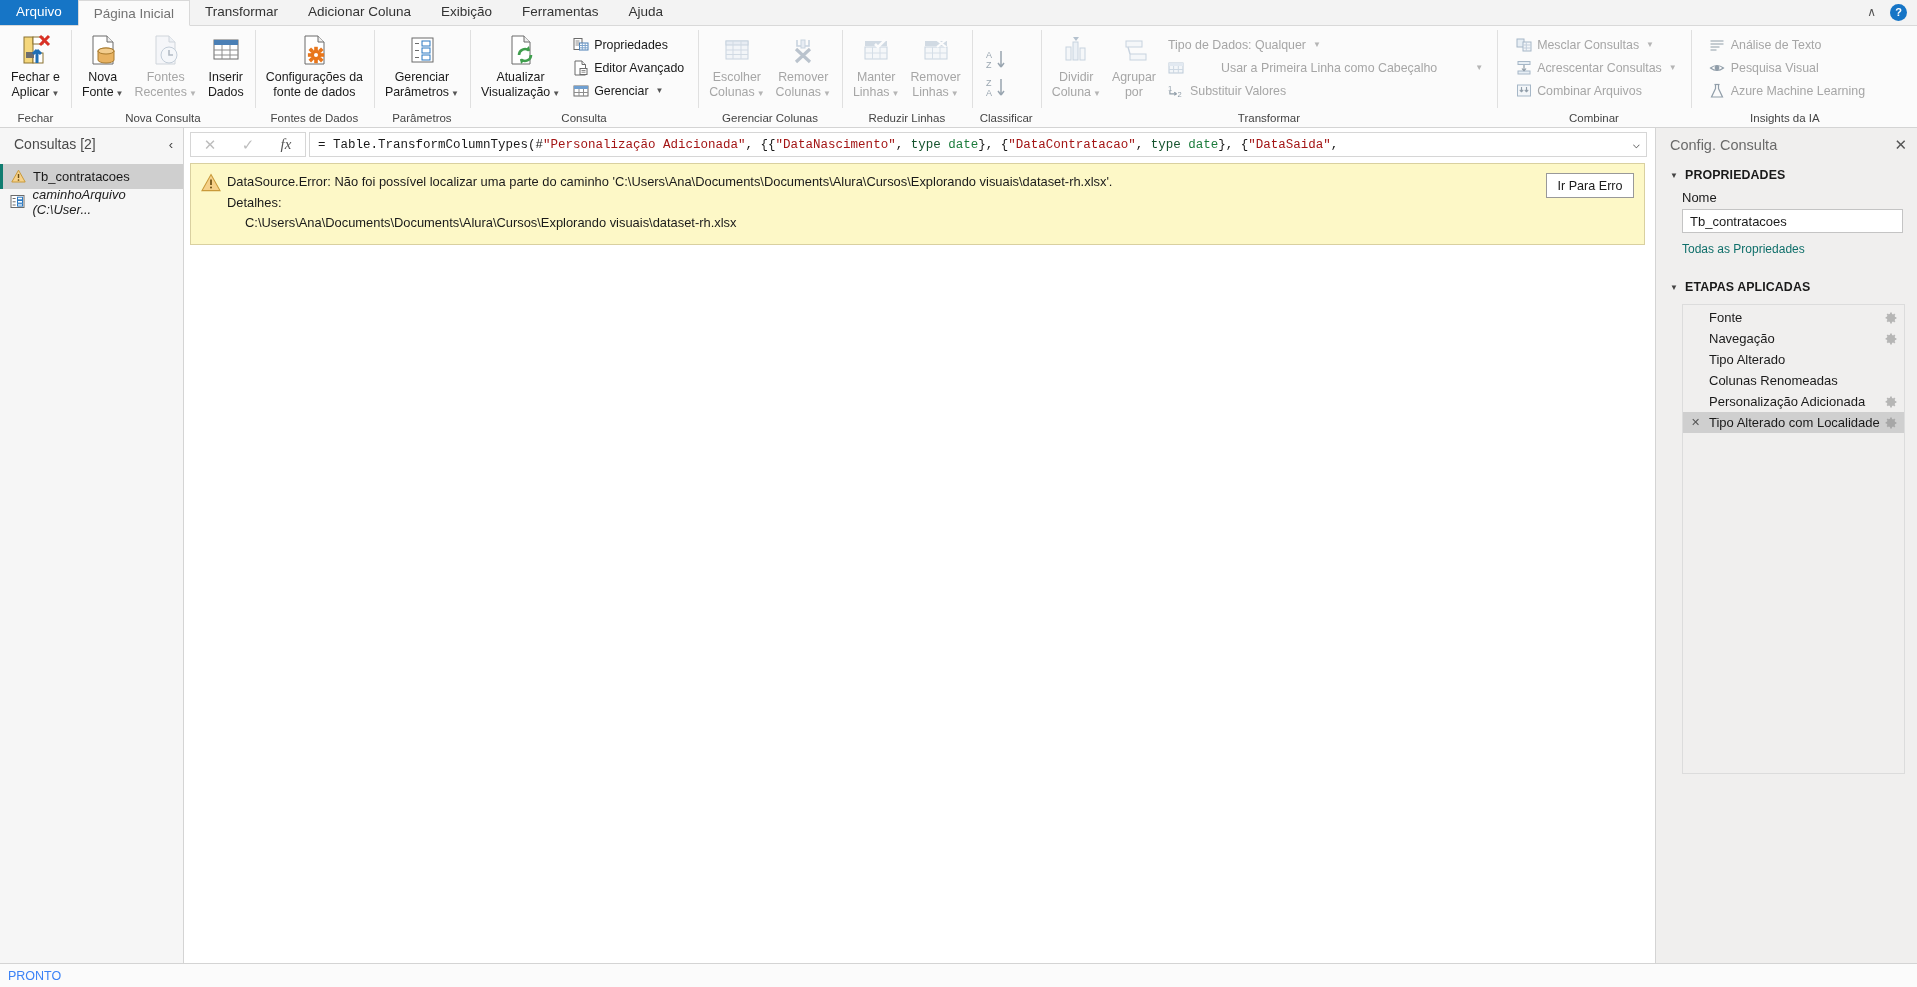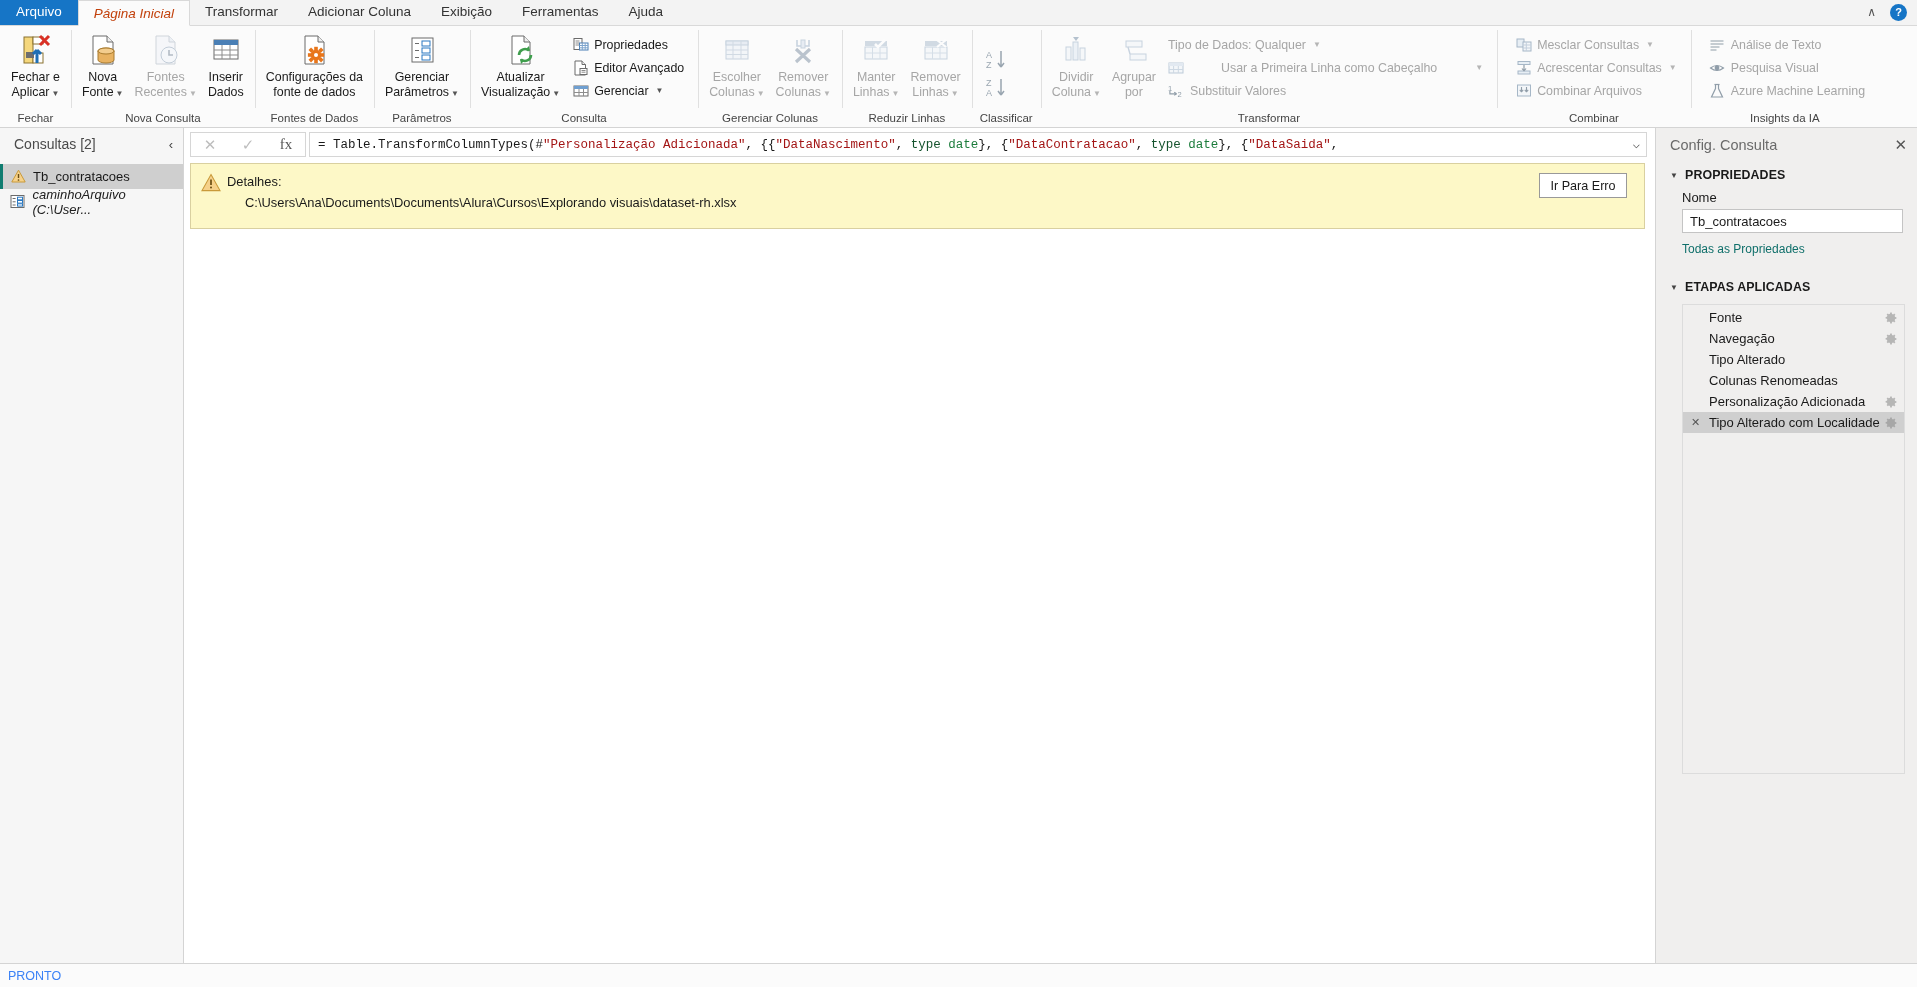--- a/index.html
+++ b/index.html
@@ -37,22 +37,21 @@
   .tab.file {
     background: #1675c6;
     color: #fff;
     padding: 0 16px;
   }
   .tab.active {
     background: #fbfbfb;
     border: 1px solid #d9d9d9;
     border-bottom: 1px solid #fbfbfb;
     margin-bottom: -1px;
-    color: #c2410c;
-    font-style: italic;
+    color: #737373;
   }
   .tabbar-right {
     margin-left: auto;
     display: flex;
     align-items: center;
     padding-right: 10px;
     gap: 14px;
     height: 26px;
   }
   .chev-up { color:#555; font-size: 12px; line-height:26px; }
@@ -170,21 +169,21 @@
     height: 33px; display: flex; align-items: center;
     padding: 4px 8px 4px 6px; gap: 0;
     background: #fff;
   }
   .fbtns {
     display: flex; align-items: center;
     border: 1px solid #d6d6d6; background: #fff;
     height: 25px;
   }
   .fbtn { width: 38px; height: 23px; display:flex; align-items:center; justify-content:center; font-size: 15px; color: #bdbdbd; cursor: default; }
-  .fbtn.fx { font-family: "Liberation Serif", serif; color: #555; font-size: 15px; }
+  .fbtn.fx { font-style: italic; font-family: "Liberation Serif", serif; color: #555; font-size: 15px; }
   .fmlbox {
     flex: 1; height: 25px; margin-left: 3px;
     border: 1px solid #d6d6d6; background: #fff;
     display: flex; align-items: center;
     padding: 0 6px 0 8px; overflow: hidden;
     font-family: "Liberation Mono", monospace;
     font-size: 12.5px;
     white-space: nowrap;
   }
   .fmlbox .code { flex: 1; overflow: hidden; }
@@ -200,21 +199,21 @@
     border: 1px solid #d9d0a0;
     min-height: 66px;
     display: flex;
     padding: 8px 8px 10px 10px;
     position: relative;
   }
   .errbox .warnico { width: 26px; flex: 0 0 26px; padding-top: 1px; }
   .errbox .errtext { flex: 1; font-size: 12.9px; line-height: 20.5px; color: #1a1a1a; }
   .errbox .errdetail-path { padding-left: 18px; }
   .gotoerr {
-    position: absolute; right: 17px; top: 9px;
+    position: absolute; right: 10px; top: 9px;
     height: 25px; min-width: 88px;
     border: 1px solid #999; background: #fff;
     font-size: 12.6px; color: #1a1a1a;
     display: flex; align-items: center; justify-content: center;
     padding: 0 10px; cursor: default;
   }
   .canvas { flex: 1; background: #fff; }
 
   
   .spane {
@@ -721,20 +720,21 @@
 
       <div class="errbox">
         <div class="warnico">
           <svg width="20" height="20" viewBox="0 0 20 20">
             <path d="M10 1.6 L19 17.6 H1 Z" fill="#f6d18a" stroke="#c99a3a" stroke-width="1.1"></path>
             <path d="M10 6.5 v5.4" stroke="#6a4d12" stroke-width="1.7"></path>
             <circle cx="10" cy="14.6" r="1" fill="#6a4d12"></circle>
           </svg>
         </div>
         <div class="errtext">
+          <div>DataSource.Error: Não foi possível localizar uma parte do caminho 'C:\Users\Ana\Documents\Documents\Alura\Cursos\Explorando visuais\dataset-rh.xlsx'.</div>
           <div>Detalhes:</div>
           <div class="errdetail-path">C:\Users\Ana\Documents\Documents\Alura\Cursos\Explorando visuais\dataset-rh.xlsx</div>
         </div>
         <div class="gotoerr">Ir Para Erro</div>
       </div>
 
       <div class="canvas"></div>
     </div>
 
     <div class="spane">

